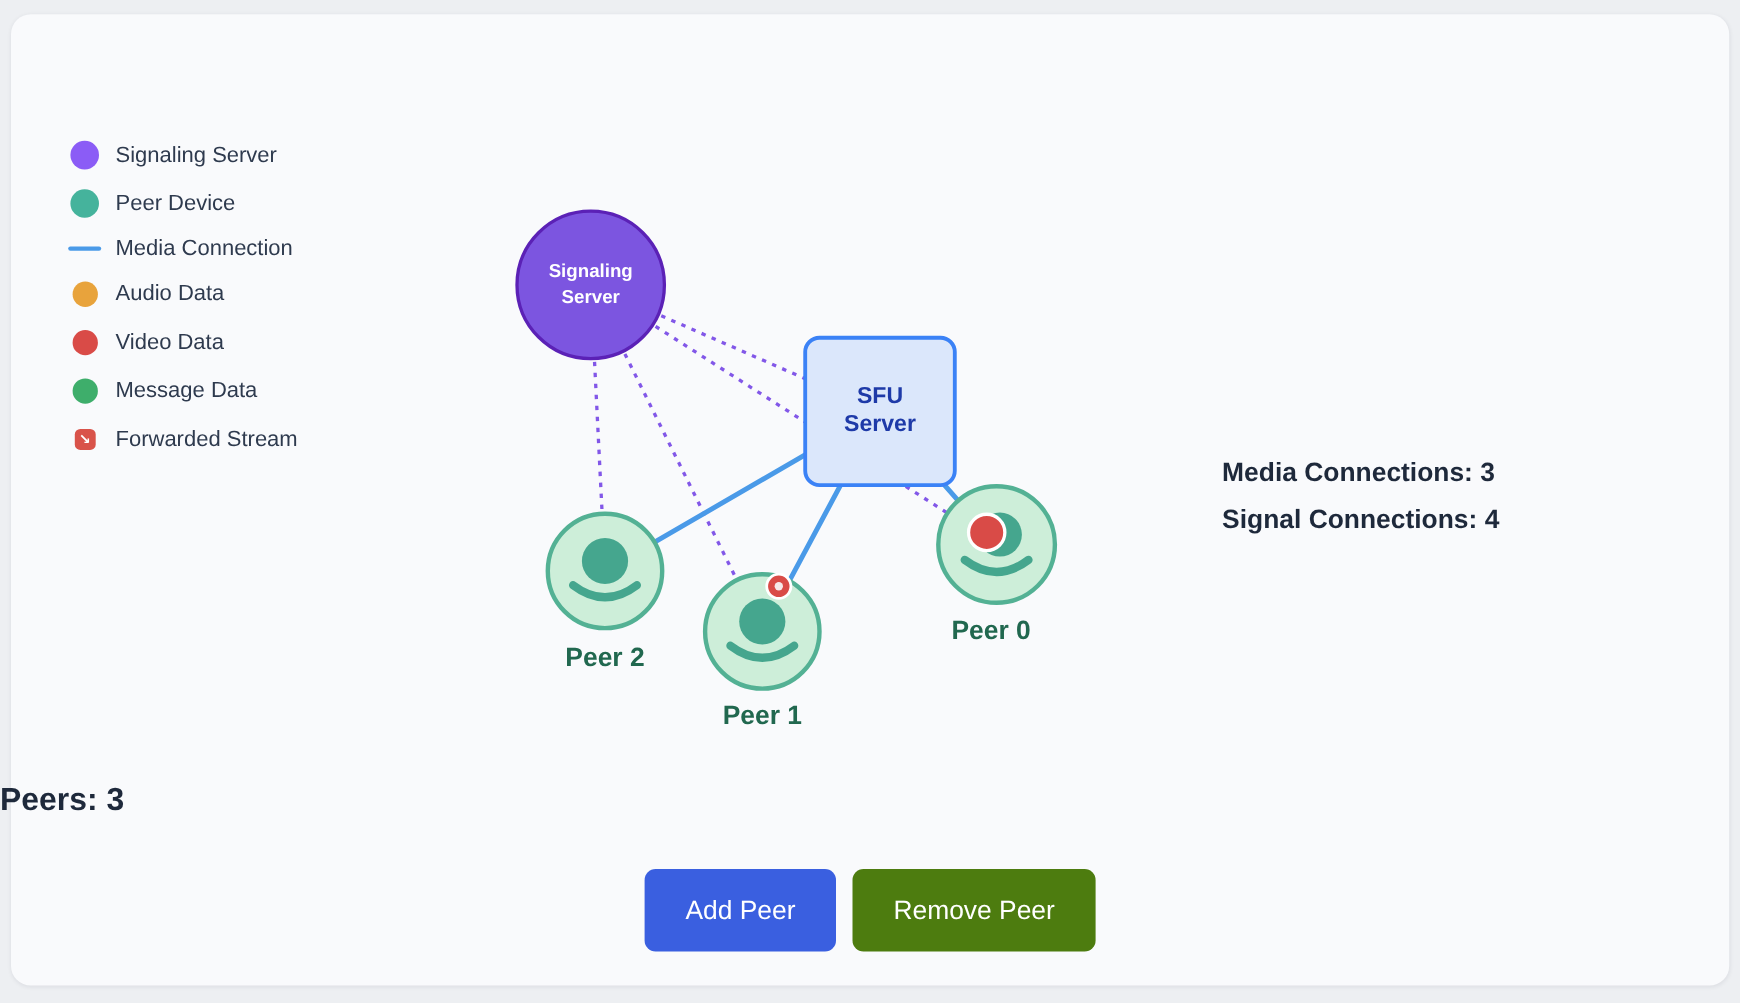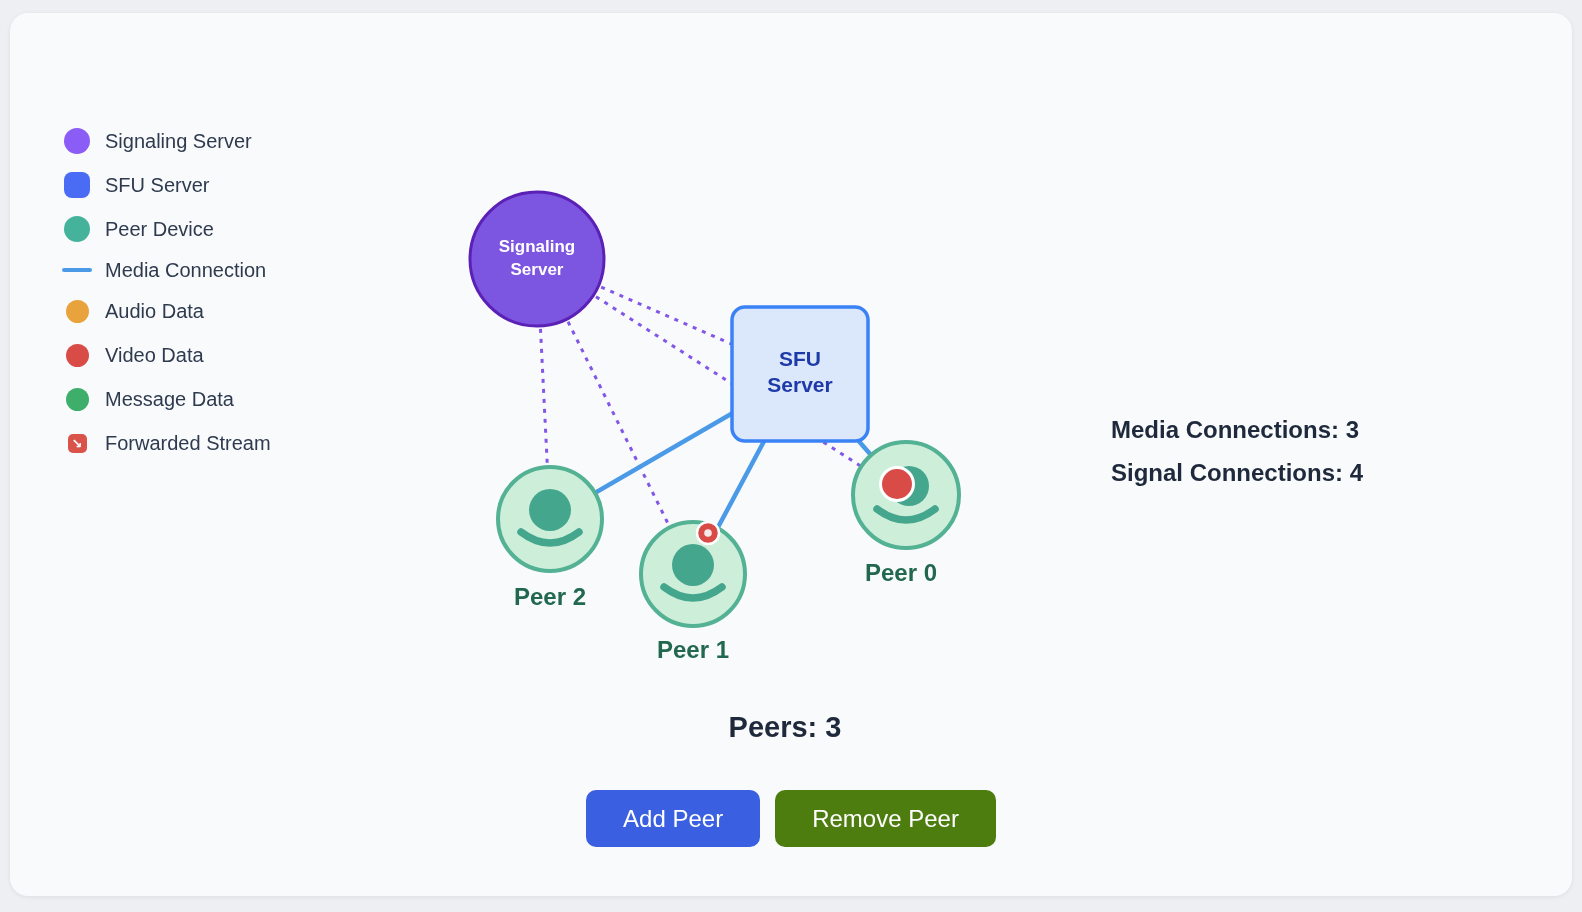--- a/index.html
+++ b/index.html
@@ -75,37 +75,37 @@
     font-size: 24px;
     font-weight: 700;
     color: #1e293b;
     margin-bottom: 15px;
     white-space: nowrap;
   }
 
   .peers-count {
     position: absolute;
     left: 0; right: 12px; top: 711px;
-    text-align: center;
+    text-align: left;
     font-size: 29px;
     font-weight: 700;
     color: #1e293b;
   }
 
   
   .button-row {
     position: absolute;
     left: 0; right: 0; top: 790px;
     display: flex;
     justify-content: center;
     gap: 15px;
   }
   .action-button {
     border: none;
-    height: 57px;
+    height: 75px;
     padding: 0 37px;
     border-radius: 10px;
     color: #ffffff;
     font-size: 24px;
     font-weight: 500;
     font-family: "Liberation Sans", "DejaVu Sans", sans-serif;
     cursor: pointer;
   }
 
   .svg-node-label { font-family: "Liberation Sans", "DejaVu Sans", sans-serif; }
@@ -171,26 +171,20 @@
 
   <div class="legend">
     <div class="legend-row">
       <span class="legend-icon-cell">
           <span class="icon-circle-lg" style="background: rgb(139, 92, 246);"></span>
         </span>
       <span class="legend-label">Signaling Server</span>
     </div>
     <div class="legend-row">
       <span class="legend-icon-cell">
-          <span class="icon-square" style="background: rgb(74, 108, 245);"></span>
-        </span>
-      <span class="legend-label">SFU Server</span>
-    </div>
-    <div class="legend-row">
-      <span class="legend-icon-cell">
           <span class="icon-circle-lg" style="background: rgb(69, 179, 156);"></span>
         </span>
       <span class="legend-label">Peer Device</span>
     </div>
     <div class="legend-row" style="height:38px">
       <span class="legend-icon-cell">
           <span class="icon-line" style="background: rgb(74, 154, 232);"></span>
         </span>
       <span class="legend-label">Media Connection</span>
     </div>

